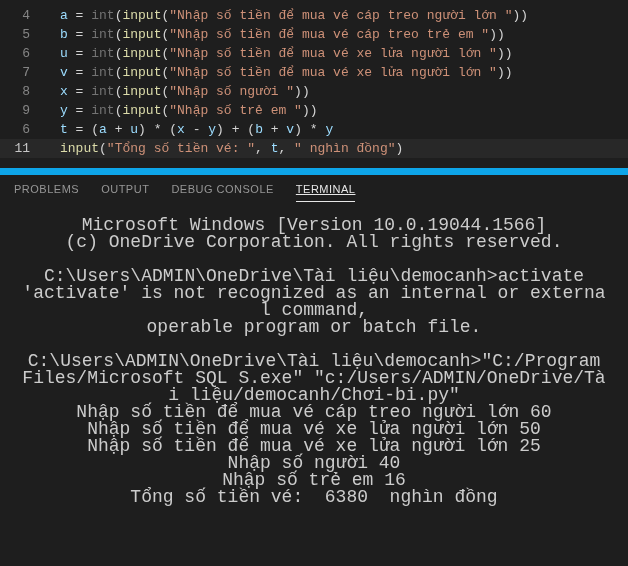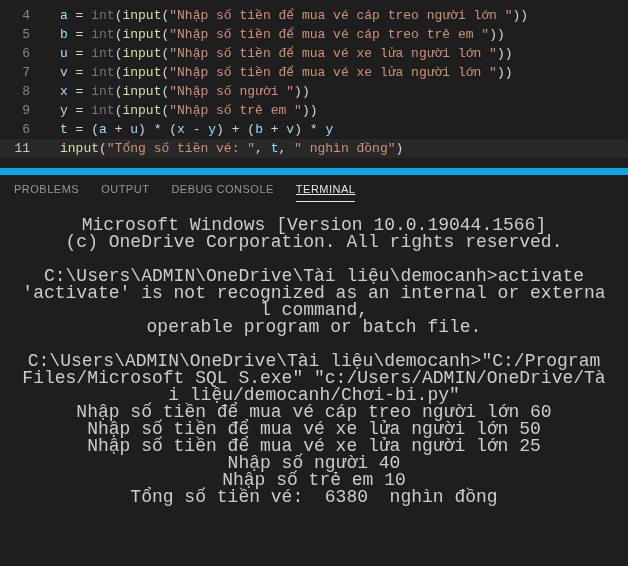--- a/index.html
+++ b/index.html
@@ -136,16 +136,16 @@
       <div class="terminal-blank"></div>
       <div class="terminal-line">C:\Users\ADMIN\OneDrive\Tài liệu\democanh&gt;activate</div>
       <div class="terminal-line">'activate' is not recognized as an internal or external command,</div>
       <div class="terminal-line">operable program or batch file.</div>
       <div class="terminal-blank"></div>
       <div class="terminal-line">C:\Users\ADMIN\OneDrive\Tài liệu\democanh&gt;"C:/Program Files/Microsoft SQL S.exe" "c:/Users/ADMIN/OneDrive/Tài liệu/democanh/Chơi-bi.py"</div>
       <div class="terminal-line">Nhập số tiền để mua vé cáp treo người lớn 60</div>
       <div class="terminal-line">Nhập số tiền để mua vé xe lửa người lớn 50</div>
       <div class="terminal-line">Nhập số tiền để mua vé xe lửa người lớn 25</div>
       <div class="terminal-line">Nhập số người 40</div>
-      <div class="terminal-line">Nhập số trẻ em 10</div>
+      <div class="terminal-line">Nhập số trẻ em 16</div>
       <div class="terminal-line">Tổng số tiền vé:  6380  nghìn đồng</div>
     </div>
 </div>
 
 </body></html>

